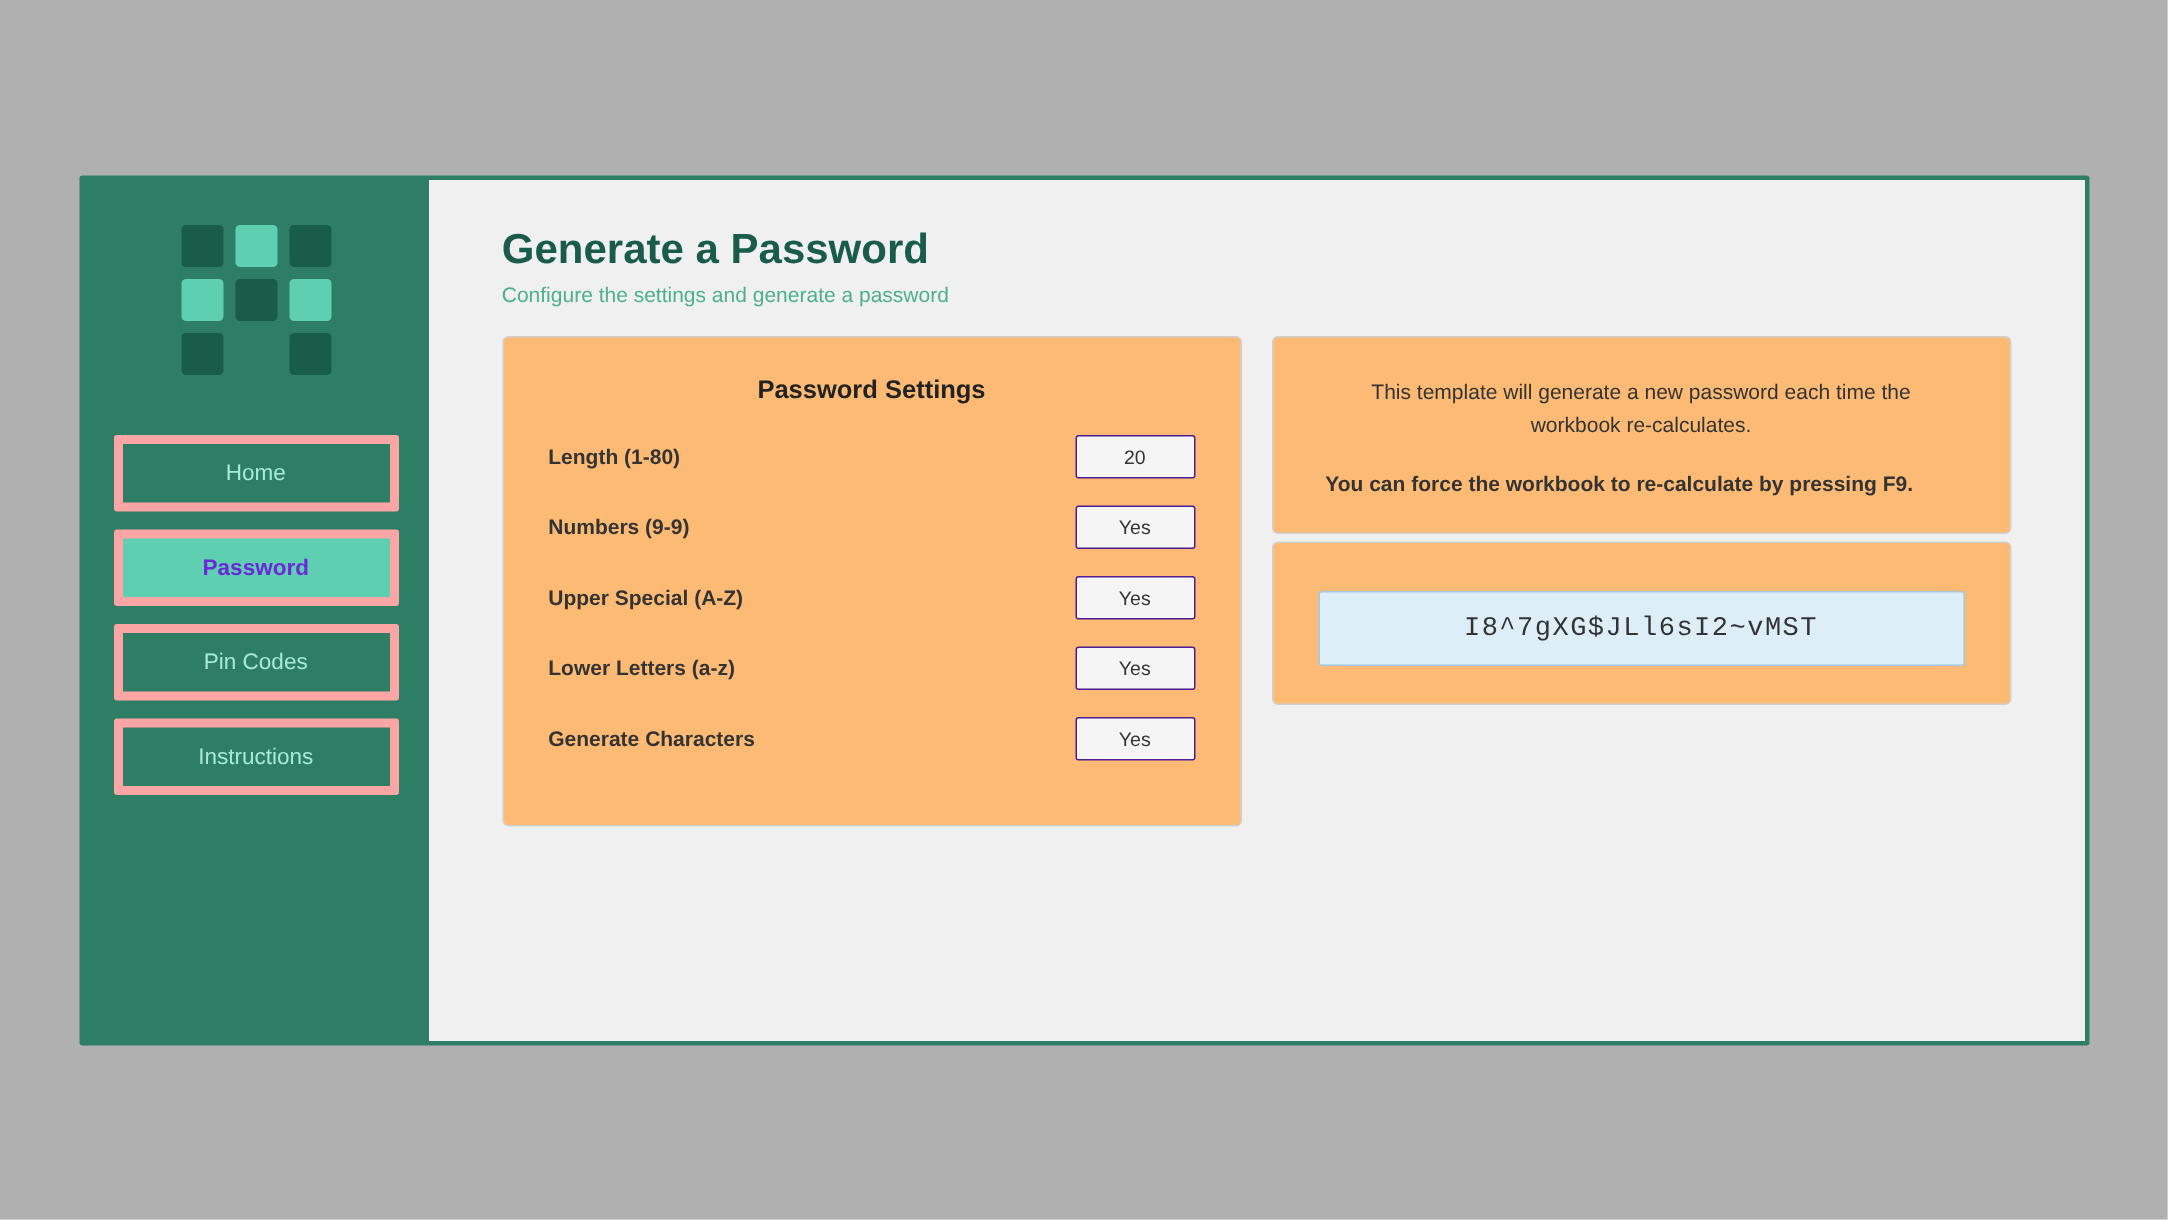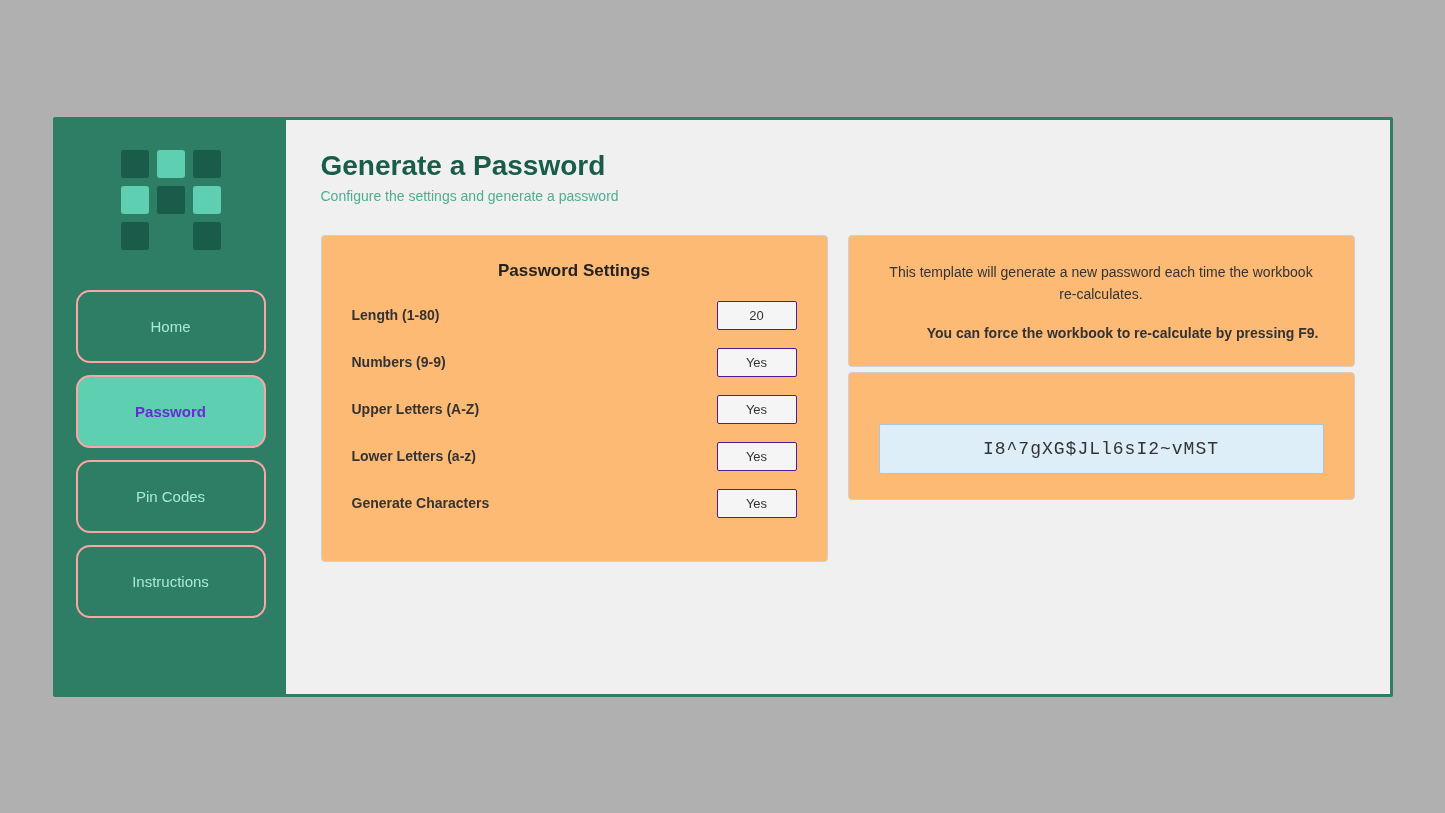--- a/index.html
+++ b/index.html
@@ -44,51 +44,51 @@
     .logo-cell.light { background-color: #5ecfb0; }
     .logo-cell.empty { background-color: transparent; }
     .nav-buttons {
       display: flex;
       flex-direction: column;
       gap: 12px;
       width: 100%;
     }
     .nav-btn {
       width: 100%;
-      padding: 26px 10px;
+      padding: 11px 10px;
       background: transparent;
-      border: 2px solid #fca5a5;
+      border: 6px solid #fca5a5;
       color: #a8ead8;
       font-size: 15px;
       font-weight: 500;
       cursor: pointer;
       text-align: center;
-      border-radius: 14px;
+      border-radius: 2px;
     }
     .nav-btn.active {
       background-color: #5ecfb0;
       color: #6d28d9;
       font-weight: 700;
     }
     .main-content {
       flex: 1;
       background-color: #f0f0f0;
-      padding: 30px 35px;
+      padding: 30px 49px;
       overflow-y: auto;
     }
     .page-title {
       font-size: 28px;
       font-weight: 700;
       color: #1a5c4a;
       margin-bottom: 6px;
     }
     .page-subtitle {
       font-size: 14px;
       color: #4caf90;
-      margin-bottom: 31px;
+      margin-bottom: 20px;
     }
     .content-grid {
       display: grid;
       grid-template-columns: 1fr 1fr;
       gap: 20px;
     }
     .card {
       background: #fdba74;
       border: 1px solid #d0d0d0;
       border-radius: 4px;
@@ -132,36 +132,36 @@
       font-size: 14px;
       color: #333;
       text-align: center;
       line-height: 1.6;
       margin-bottom: 20px;
     }
     .info-text-bold {
       font-size: 14px;
       font-weight: 700;
       color: #333;
-      text-align: right;
+      text-align: left;
     }
     .generated-card {
       margin-top: 0;
     }
     .generated-password-box {
       background: #ddeef8;
       border: 1px solid #a0c8e0;
       padding: 14px 20px;
       text-align: center;
       font-size: 18px;
       color: #333;
       font-family: 'Courier New', monospace;
       letter-spacing: 1px;
       border-radius: 2px;
-      margin-top: 26px;
+      margin-top: 7px;
     }
     .right-column {
       display: flex;
       flex-direction: column;
       gap: 5px;
     }
   </style>
 </head>
 <body>
 
@@ -198,21 +198,21 @@
 
         <div class="settings-row">
           <span class="settings-label">Length (1-80)</span>
           <span class="settings-value">20</span>
         </div>
         <div class="settings-row">
           <span class="settings-label">Numbers (9-9)</span>
           <span class="settings-value">Yes</span>
         </div>
         <div class="settings-row">
-          <span class="settings-label">Upper Letters (A-Z)</span>
+          <span class="settings-label">Upper Special (A-Z)</span>
           <span class="settings-value">Yes</span>
         </div>
         <div class="settings-row">
           <span class="settings-label">Lower Letters (a-z)</span>
           <span class="settings-value">Yes</span>
         </div>
         <div class="settings-row">
           <span class="settings-label">Generate Characters</span>
           <span class="settings-value">Yes</span>
         </div>

